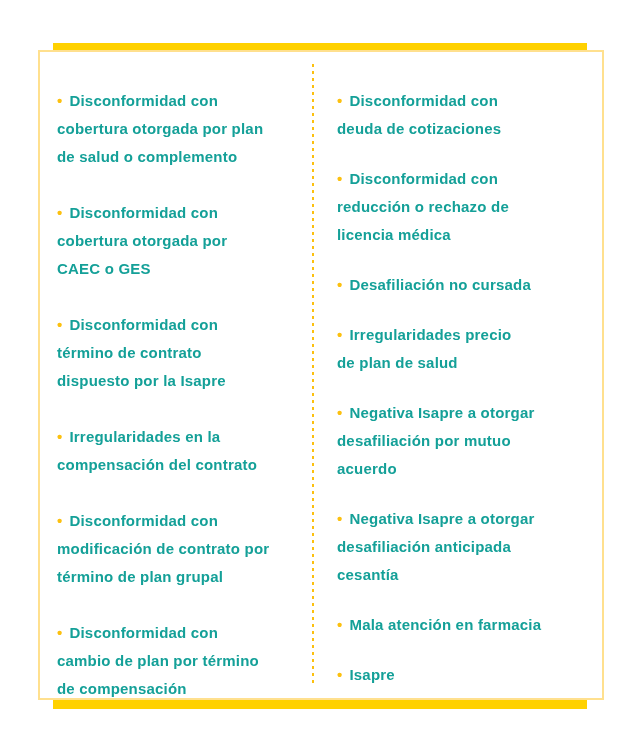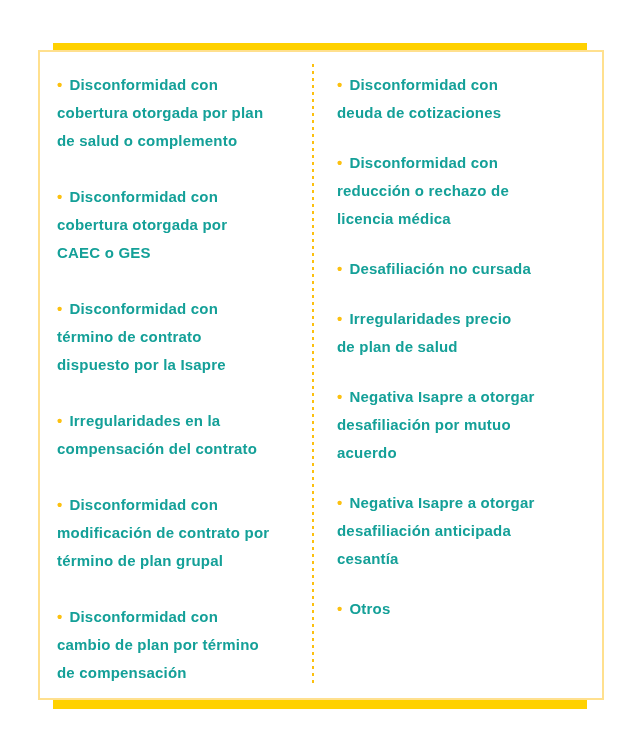--- a/index.html
+++ b/index.html
@@ -51,21 +51,21 @@
     top: 12px;
     width: 2px;
     height: 620px;
     background: repeating-linear-gradient(
       to bottom,
       var(--divider-dot, #FCC00F) 0 3px,
       transparent 3px 7px
     );
   }
   .item {
-    margin: 0 0 28px 0;
+    margin: 16px 0 28px 0;
     color: var(--text, #14A098);
     font-size: 15px;
     line-height: 28px;
     font-weight: 600;
     letter-spacing: 0.2px;
     white-space: pre-line;
   }
   .col-right .item { margin-bottom: 22px; }
   .col .item:last-child { margin-bottom: 0; }
   .bullet {
@@ -110,18 +110,19 @@
 licencia médica</span></p>
         <p class="item"><span class="bullet">•</span><span>Desafiliación no cursada</span></p>
         <p class="item"><span class="bullet">•</span><span>Irregularidades precio
 de plan de salud</span></p>
         <p class="item"><span class="bullet">•</span><span>Negativa Isapre a otorgar
 desafiliación por mutuo
 acuerdo</span></p>
         <p class="item"><span class="bullet">•</span><span>Negativa Isapre a otorgar
 desafiliación anticipada
 cesantía</span></p>
-        <p class="item"><span class="bullet">•</span><span>Otros</span></p>
+        <p class="item"><span class="bullet">•</span><span>Mala atención en farmacia</span></p>
+        <p class="item"><span class="bullet">•</span><span>Isapre</span></p>
       </div>
   </div>
 
   <div class="accent-bar bottom"></div>
 </div>
 
 </body></html>

